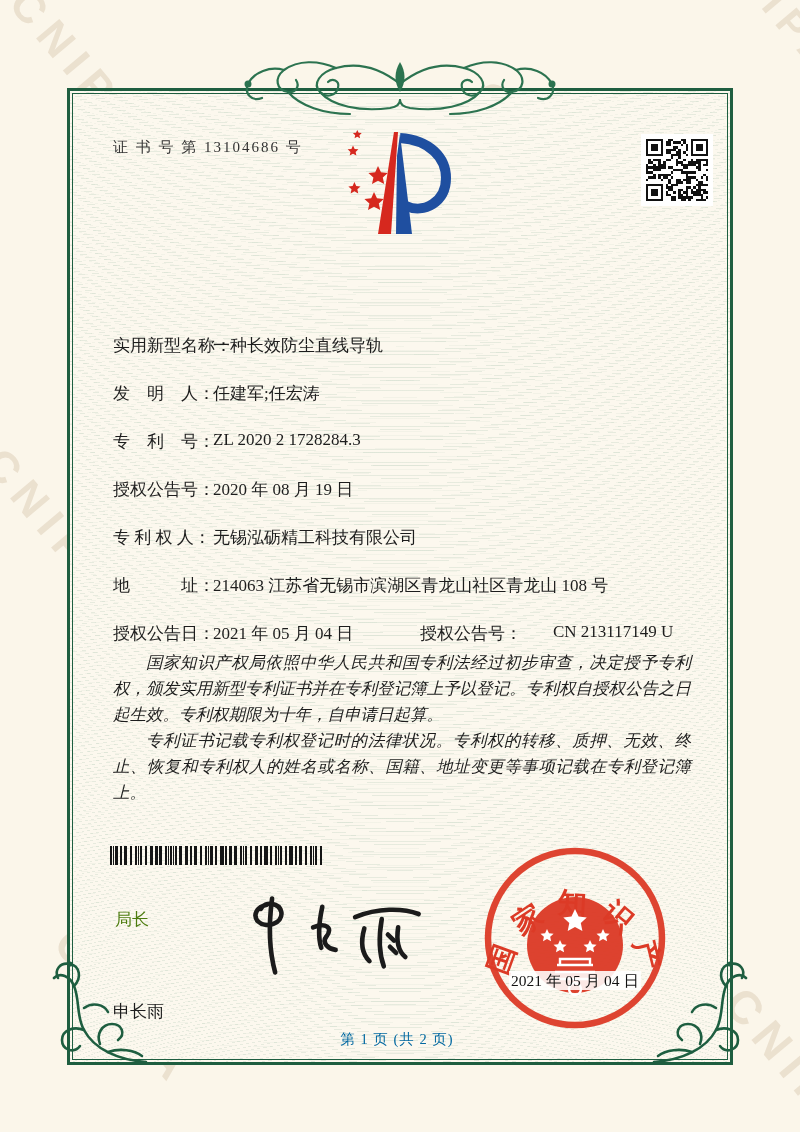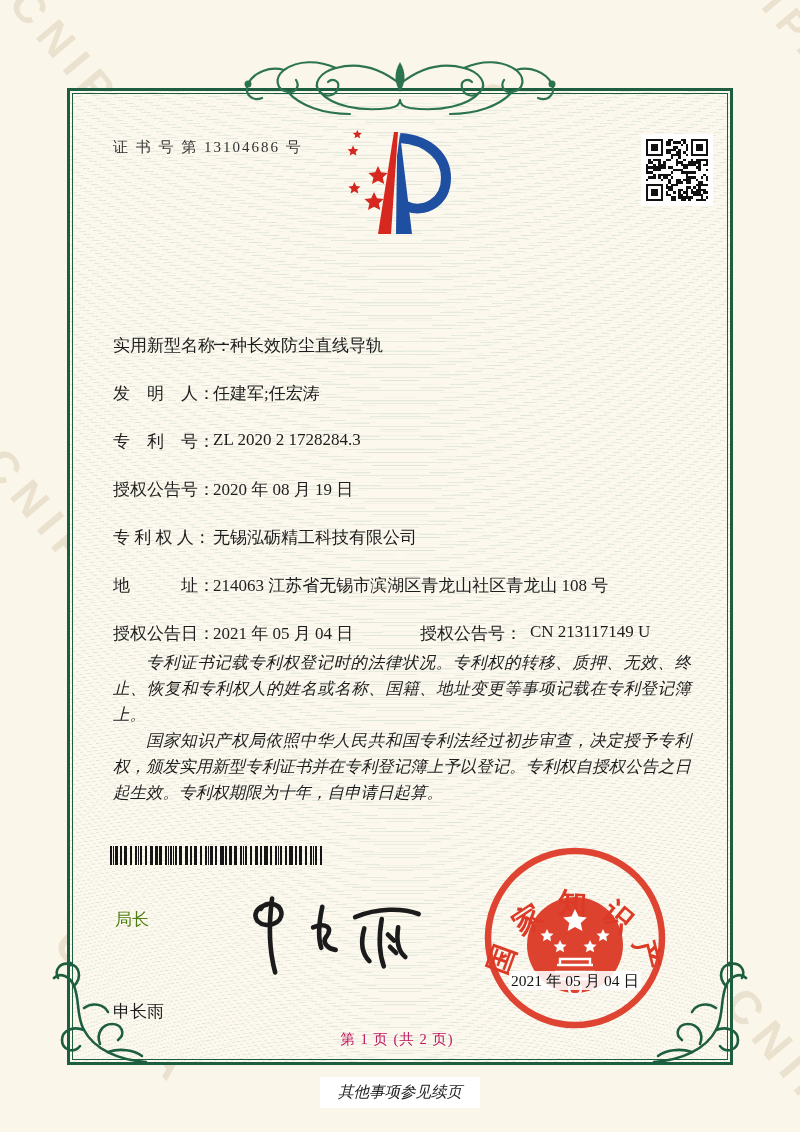--- a/index.html
+++ b/index.html
@@ -29,21 +29,21 @@
   .qr-box{left:641px;top:134px;width:62px;height:62px;background:#fff;padding:5px;}
   .qr-box svg{width:62px;height:62px;display:block;}
 
   .title{left:67px;top:238px;width:660px;text-align:center;font-size:40px;font-weight:bold;
          letter-spacing:4px;color:#111;}
 
   .row{font-size:17px;color:#1d1d1d;white-space:nowrap;}
   .row .lbl{position:absolute;left:113px;}
   .row .val{position:absolute;left:213px;}
   .row .lbl2{position:absolute;left:420px;}
-  .row .val2{position:absolute;left:530px;}
+  .row .val2{position:absolute;left:553px;}
 
   .body-text{left:113px;top:650px;width:578px;font-size:16.5px;line-height:26px;
              font-style:italic;color:#1d1d1d;text-align:justify;}
   .body-text p{margin:0;text-indent:2em;}
 
   .barcode{left:110px;top:846px;width:212px;height:19px;
       background:
         repeating-linear-gradient(90deg,#151515 0 2px,rgba(0,0,0,0) 2px 5px),
         repeating-linear-gradient(90deg,#151515 0 1px,rgba(0,0,0,0) 1px 7px),
         repeating-linear-gradient(90deg,rgba(0,0,0,0) 0 3px,#151515 3px 4px,rgba(0,0,0,0) 4px 11px);}
@@ -51,21 +51,21 @@
   .sig-title{left:115px;top:908px;font-size:17px;color:#4d7c0f;}
   .sig-name{left:113px;top:1000px;font-size:17px;color:#1d1d1d;}
   .sig-script{left:228px;top:890px;width:205px;height:88px;}
 
   .seal{left:480px;top:843px;width:190px;height:190px;z-index:3;}
   .seal-date{left:493px;top:971px;width:164px;text-align:center;font-size:15.5px;
              color:#111;z-index:4;}
   .seal-date span{background:rgba(255,255,255,0.88);padding:1px 2px;}
 
   .page-info{left:67px;top:1030px;width:660px;text-align:center;font-size:14.5px;
-             letter-spacing:1px;color:#be185d;}
+             letter-spacing:1px;color:#0369a1;}
   .continuation{left:50%;top:1077px;transform:translateX(-50%);background:#fff;
                 padding:5px 18px;font-size:15.5px;font-style:italic;color:#222;
                 white-space:nowrap;z-index:2;}
 
   .orn{z-index:3;}
   .orn-top{left:240px;top:50px;width:320px;height:72px;}
   .orn-bl{left:46px;top:956px;width:112px;height:112px;}
   .orn-br{left:642px;top:956px;width:112px;height:112px;transform:scaleX(-1);}
 </style>
 </head>
@@ -353,22 +353,22 @@
     <span class="val">214063 江苏省无锡市滨湖区青龙山社区青龙山 108 号</span>
   </div>
   <div class="abs row" style="top:622px;">
     <span class="lbl">授权公告日：</span>
     <span class="val">2021 年 05 月 04 日</span>
     <span class="lbl2">授权公告号：</span>
     <span class="val2">CN 213117149 U</span>
   </div>
 
   <div class="abs body-text">
+    <p>国家知识产权局依照中华人民共和国专利法经过初步审查，决定授予专利权，颁发实用新型专利证书并在专利登记簿上予以登记。专利权自授权公告之日起生效。专利权期限为十年，自申请日起算。</p>
     <p>专利证书记载专利权登记时的法律状况。专利权的转移、质押、无效、终止、恢复和专利权人的姓名或名称、国籍、地址变更等事项记载在专利登记簿上。</p>
-    <p>国家知识产权局依照中华人民共和国专利法经过初步审查，决定授予专利权，颁发实用新型专利证书并在专利登记簿上予以登记。专利权自授权公告之日起生效。专利权期限为十年，自申请日起算。</p>
   </div>
 
   <div class="abs barcode"></div>
 
   <div class="abs sig-title">局长</div>
   <div class="abs sig-name">申长雨</div>
   <svg class="abs sig-script" viewBox="0 0 200 85">
     <g fill="none" stroke="#1b1b1b" stroke-width="4.5" stroke-linecap="round" stroke-linejoin="round">
       <path d="M38,14 C28,16 24,24 29,30 C37,38 54,32 52,21 C50,12 36,10 32,18"></path>
       <path d="M43,8 C40,30 39,54 46,80"></path>
@@ -402,21 +402,20 @@
         <path d="M80 122 v-6 h30 v6"></path>
         <circle cx="95" cy="146" r="6"></circle>
       </g>
     </g>
   </svg>
   <div class="abs seal-date">
     <span>2021 年 05 月 04 日</span>
   </div>
 
   <div class="abs page-info">第 1 页 (共 2 页)</div>
-  <div class="abs continuation">其他事项参见续页</div>
 
   <svg class="abs orn orn-top" viewBox="0 0 320 72">
     <g id="ornL" fill="none" stroke="#2c7350" stroke-width="2.2" stroke-linecap="round">
       <path d="M160,34 C140,18 118,12 96,18 C80,22 72,34 80,42 C86,48 96,46 98,38 C100,30 92,28 88,32"></path>
       <path d="M96,18 C78,10 58,10 44,20 C34,28 36,40 48,42 C56,43 60,36 56,30"></path>
       <path d="M44,20 C30,16 14,22 8,34 C4,44 12,52 22,48"></path>
       <path d="M80,42 C92,56 120,62 150,58 C156,57 160,54 160,50"></path>
       <path d="M48,42 C60,56 84,64 110,64"></path>
       <circle cx="8" cy="34" r="2.4" fill="#2c7350"></circle>
     </g>

